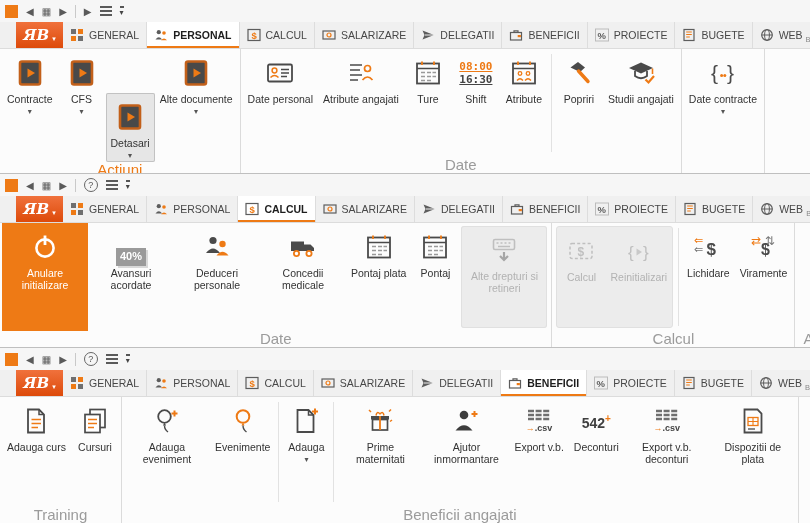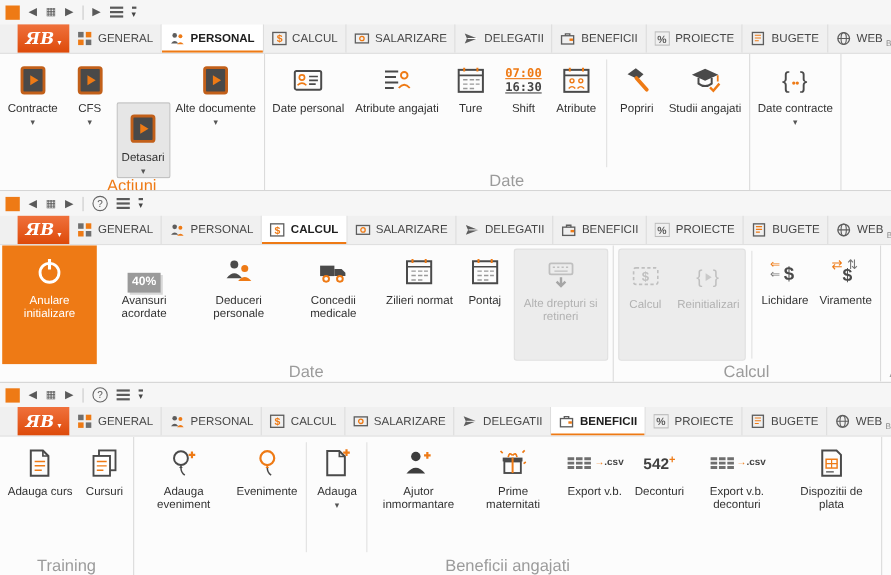--- a/index.html
+++ b/index.html
@@ -63,21 +63,21 @@
 
   
   .shift-ic { display:flex; flex-direction:column; font-family:"DejaVu Sans Mono", monospace;
     font-size:11px; font-weight:bold; line-height:13px; }
   .shift-ic .t1 { color:#ee7a15; text-decoration:underline; }
   .shift-ic .t2 { color:#444; text-decoration:underline; }
   .pct-ic { background:#9a9a9a; color:#fff; font-weight:bold; font-size:11px;
     padding:3px 4px; box-shadow:2px 2px 0 #d8d8d8;margin-top:20px; }
   .num-ic { font-size:14px; font-weight:bold; color:#3f3f3f; }
   .num-ic sup { color:#ee7a15; font-size:10px; }
-  .csv-ic { display:flex; flex-direction:row; align-items:center; }
+  .csv-ic { display:flex; flex-direction:column; align-items:center; }
   .csv-ic .t { font-size:9px; color:#444; font-weight:bold; }
   .csv-ic .t b { color:#ee7a15; }
 </style>
 </head>
 <body>
 
 <div id="app">
     <div class="strip">
       <div class="qat">
         <span class="qat-app"></span>
@@ -263,21 +263,21 @@
                   <path d="M4 10.5H26" stroke="#4a4a4a" stroke-width="1.5"></path>
                   <path d="M9 3.5V7M21 3.5V7" stroke="#ee7a15" stroke-width="1.8"></path>
                   <path d="M8 14.5H12M14 14.5H18M19.5 14.5H23M8 18.5H12M14 18.5H18M19.5 18.5H23M8 22.5H12M14 22.5H18" stroke="#999" stroke-width="1.3"></path>
                 </svg>
               </div>
               <div class="cap">Ture</div>
             </div>
             <div class="btn">
               <div class="ic">
                 <div class="shift-ic">
-                  <span class="t1">07:00</span>
+                  <span class="t1">08:00</span>
                   <span class="t2">16:30</span>
                 </div>
               </div>
               <div class="cap">Shift</div>
             </div>
             <div class="btn">
               <div class="ic">
                 <svg width="30" height="30" viewBox="0 0 30 30" fill="none">
                   <rect x="4" y="5.5" width="22" height="20" stroke="#4a4a4a" stroke-width="1.8"></rect>
                   <path d="M4 10.5H26" stroke="#4a4a4a" stroke-width="1.5"></path>
@@ -483,21 +483,21 @@
             </div>
             <div class="btn">
               <div class="ic">
                 <svg width="30" height="30" viewBox="0 0 30 30" fill="none">
                   <rect x="4" y="5.5" width="22" height="20" stroke="#4a4a4a" stroke-width="1.8"></rect>
                   <path d="M4 10.5H26" stroke="#4a4a4a" stroke-width="1.5"></path>
                   <path d="M9 3.5V7M21 3.5V7" stroke="#ee7a15" stroke-width="1.8"></path>
                   <path d="M8 14.5H12M14 14.5H18M19.5 14.5H23M8 18.5H12M14 18.5H18M19.5 18.5H23M8 22.5H12M14 22.5H18" stroke="#999" stroke-width="1.3"></path>
                 </svg>
               </div>
-              <div class="cap">Zilieri normat</div>
+              <div class="cap">Pontaj plata</div>
             </div>
             <div class="btn">
               <div class="ic">
                 <svg width="30" height="30" viewBox="0 0 30 30" fill="none">
                   <rect x="4" y="5.5" width="22" height="20" stroke="#4a4a4a" stroke-width="1.8"></rect>
                   <path d="M4 10.5H26" stroke="#4a4a4a" stroke-width="1.5"></path>
                   <path d="M9 3.5V7M21 3.5V7" stroke="#ee7a15" stroke-width="1.8"></path>
                   <path d="M8 14.5H12M14 14.5H18M19.5 14.5H23M8 18.5H12M14 18.5H18M19.5 18.5H23M8 22.5H12M14 22.5H18" stroke="#999" stroke-width="1.3"></path>
                 </svg>
               </div>
@@ -738,38 +738,38 @@
                   <path d="M24 2.5v6M21 5.5h6" stroke="#ee7a15" stroke-width="2"></path>
                 </svg>
               </div>
               <div class="cap">Adauga</div>
               <div class="car">▾</div>
             </div>
             <div class="vsep"></div>
             <div class="btn">
               <div class="ic">
                 <svg width="30" height="30" viewBox="0 0 30 30" fill="none">
-                  <circle cx="13" cy="9" r="4.3" fill="#3d3d3d"></circle>
-                  <path d="M4.5 24.5q8.5-10.5 17 0z" fill="#3d3d3d"></path>
-                  <path d="M23.5 5v6M20.5 8h6" stroke="#ee7a15" stroke-width="2"></path>
-                </svg>
-              </div>
-              <div class="cap">Ajutor inmormantare</div>
-            </div>
-            <div class="btn">
-              <div class="ic">
-                <svg width="30" height="30" viewBox="0 0 30 30" fill="none">
                   <rect x="7.5" y="13.5" width="15" height="10.5" stroke="#4a4a4a" stroke-width="1.7"></rect>
                   <rect x="6" y="10" width="18" height="3.5" fill="#4a4a4a"></rect>
                   <path d="M15 10v14" stroke="#ee7a15" stroke-width="1.8"></path>
                   <path d="M11 9.5q1-5 4-1.5M19 9.5q-1-5-4-1.5" stroke="#ee7a15" stroke-width="1.5"></path>
                   <path d="M4 4l2 2M26 3.5l-2 2M27 14l-2 1.5" stroke="#ee7a15" stroke-width="1.5"></path>
                 </svg>
               </div>
               <div class="cap">Prime maternitati</div>
+            </div>
+            <div class="btn">
+              <div class="ic">
+                <svg width="30" height="30" viewBox="0 0 30 30" fill="none">
+                  <circle cx="13" cy="9" r="4.3" fill="#3d3d3d"></circle>
+                  <path d="M4.5 24.5q8.5-10.5 17 0z" fill="#3d3d3d"></path>
+                  <path d="M23.5 5v6M20.5 8h6" stroke="#ee7a15" stroke-width="2"></path>
+                </svg>
+              </div>
+              <div class="cap">Ajutor inmormantare</div>
             </div>
             <div class="btn">
               <div class="ic">
                 <div class="csv-ic">
                   <svg width="26" height="16" viewBox="2 2 26 14" fill="none">
                     <path d="M4 5h22M4 9h22M4 13h22" stroke="#6f6f6f" stroke-width="2.6" stroke-dasharray="6 1.6"></path>
                   </svg>
                   <span class="t"><b>→</b>.csv</span>
                 </div>
               </div>

